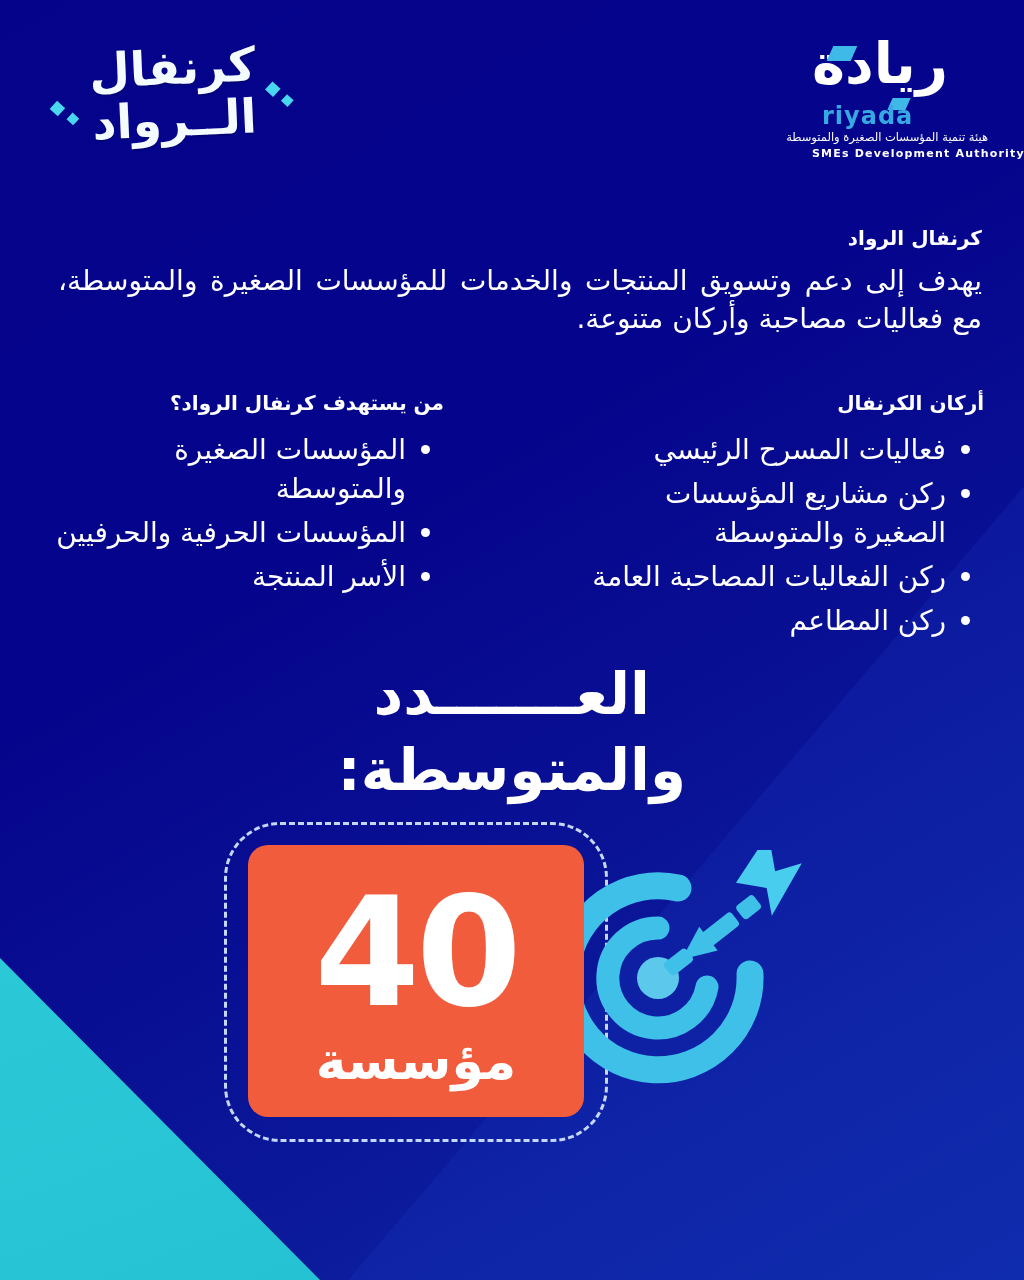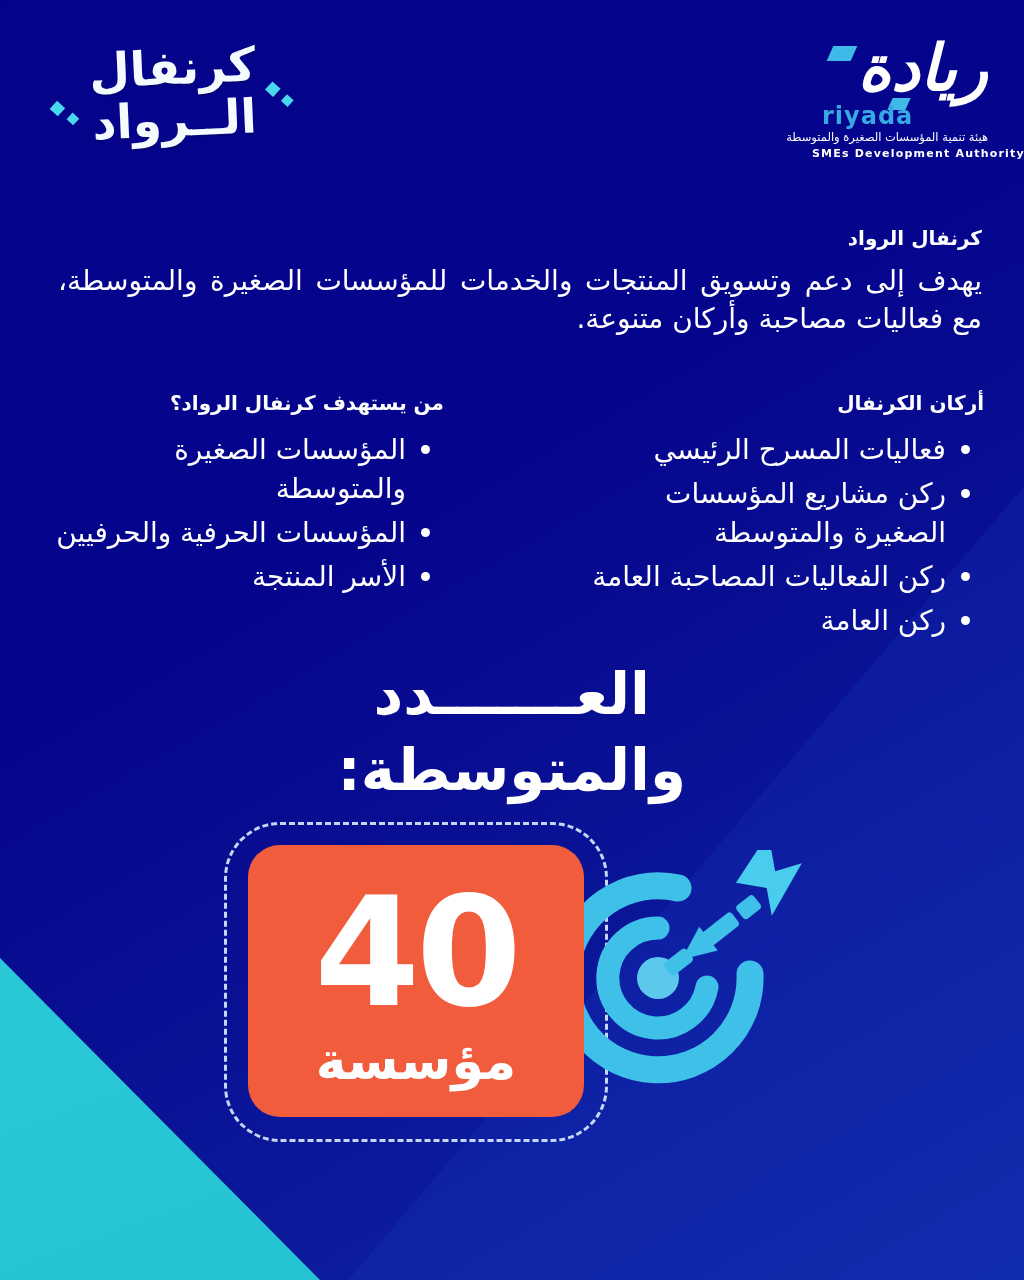--- a/index.html
+++ b/index.html
@@ -31,22 +31,22 @@
     letter-spacing:1px;text-shadow:0 2px 0 rgba(2,2,80,.35);
   }
   .diamond{position:absolute;background:#49d7ef;transform:rotate(45deg);}
   .d1{width:11px;height:11px;left:8px;top:56px;}
   .d2{width:9px;height:9px;left:24px;top:68px;}
   .d3{width:11px;height:11px;left:224px;top:46px;}
   .d4{width:9px;height:9px;left:239px;top:59px;}
 
   .riyada-logo{position:absolute;left:812px;top:50px;width:176px;height:112px;}
   .ry-ar{
-    position:absolute;right:0;top:-14px;width:100%;text-align:right;
-    font-size:64px;font-weight:bold;color:#ffffff;line-height:1;font-style:italic;
+    position:absolute;right:0;top:-14px;width:100%;text-align:left;
+    font-size:56px;font-weight:bold;color:#ffffff;line-height:1;
   }
   .ry-cyan-a,.ry-cyan-b{position:absolute;background:#3fb9e8;transform:skewX(-24deg);}
   .ry-cyan-a{width:24px;height:15px;left:18px;top:-4px;}
   .ry-cyan-b{width:18px;height:12px;left:78px;top:48px;}
   .ry-en{
     position:absolute;left:10px;top:52px;font-size:24px;font-weight:600;
     color:#37a9e2;letter-spacing:1px;direction:ltr;
   }
   .ry-tag1{position:absolute;top:80px;right:0;width:100%;text-align:left;
     font-size:11.5px;font-weight:normal;color:#ffffff;white-space:nowrap;}
@@ -82,21 +82,21 @@
     position:absolute;top:656px;right:338px;text-align:center;
     font-size:58px;font-weight:bold;line-height:76px;letter-spacing:0;
   }
   .dashed-box{
     position:absolute;left:224px;top:822px;width:384px;height:320px;
     border:3px dashed rgba(214,232,255,.92);border-radius:56px;z-index:1;
   }
   .target-icon{position:absolute;left:566px;top:850px;z-index:2;}
   .orange-box{
     position:absolute;left:248px;top:845px;width:336px;height:272px;
-    background:#f15c3d;border-radius:32px;z-index:3;
+    background:#f15c3d;border-radius:20px;z-index:3;
     display:flex;flex-direction:column;align-items:center;justify-content:center;
   }
   .orange-box .num{
     font-size:152px;font-weight:bold;line-height:1.02;color:#ffffff;
     letter-spacing:-4px;direction:ltr;
   }
   .orange-box .unit{
     font-size:52px;font-weight:bold;color:#ffffff;line-height:1;margin-top:4px;
   }
 </style>
@@ -131,21 +131,21 @@
     <p>يهدف إلى دعم وتسويق المنتجات والخدمات للمؤسسات الصغيرة والمتوسطة، مع فعاليات مصاحبة وأركان متنوعة.</p>
   </section>
 
   <section class="columns">
     <div class="col col-pillars">
       <h3>أركان الكرنفال</h3>
       <ul>
         <li>فعاليات المسرح الرئيسي</li>
         <li>ركن مشاريع المؤسسات الصغيرة والمتوسطة</li>
         <li>ركن الفعاليات المصاحبة العامة</li>
-        <li>ركن العامة</li>
+        <li>ركن المطاعم</li>
       </ul>
     </div>
     <div class="col col-audience">
       <h3>من يستهدف كرنفال الرواد؟</h3>
       <ul>
         <li>المؤسسات الصغيرة والمتوسطة</li>
         <li>المؤسسات الحرفية والحرفيين</li>
         <li>الأسر المنتجة</li>
       </ul>
     </div>

